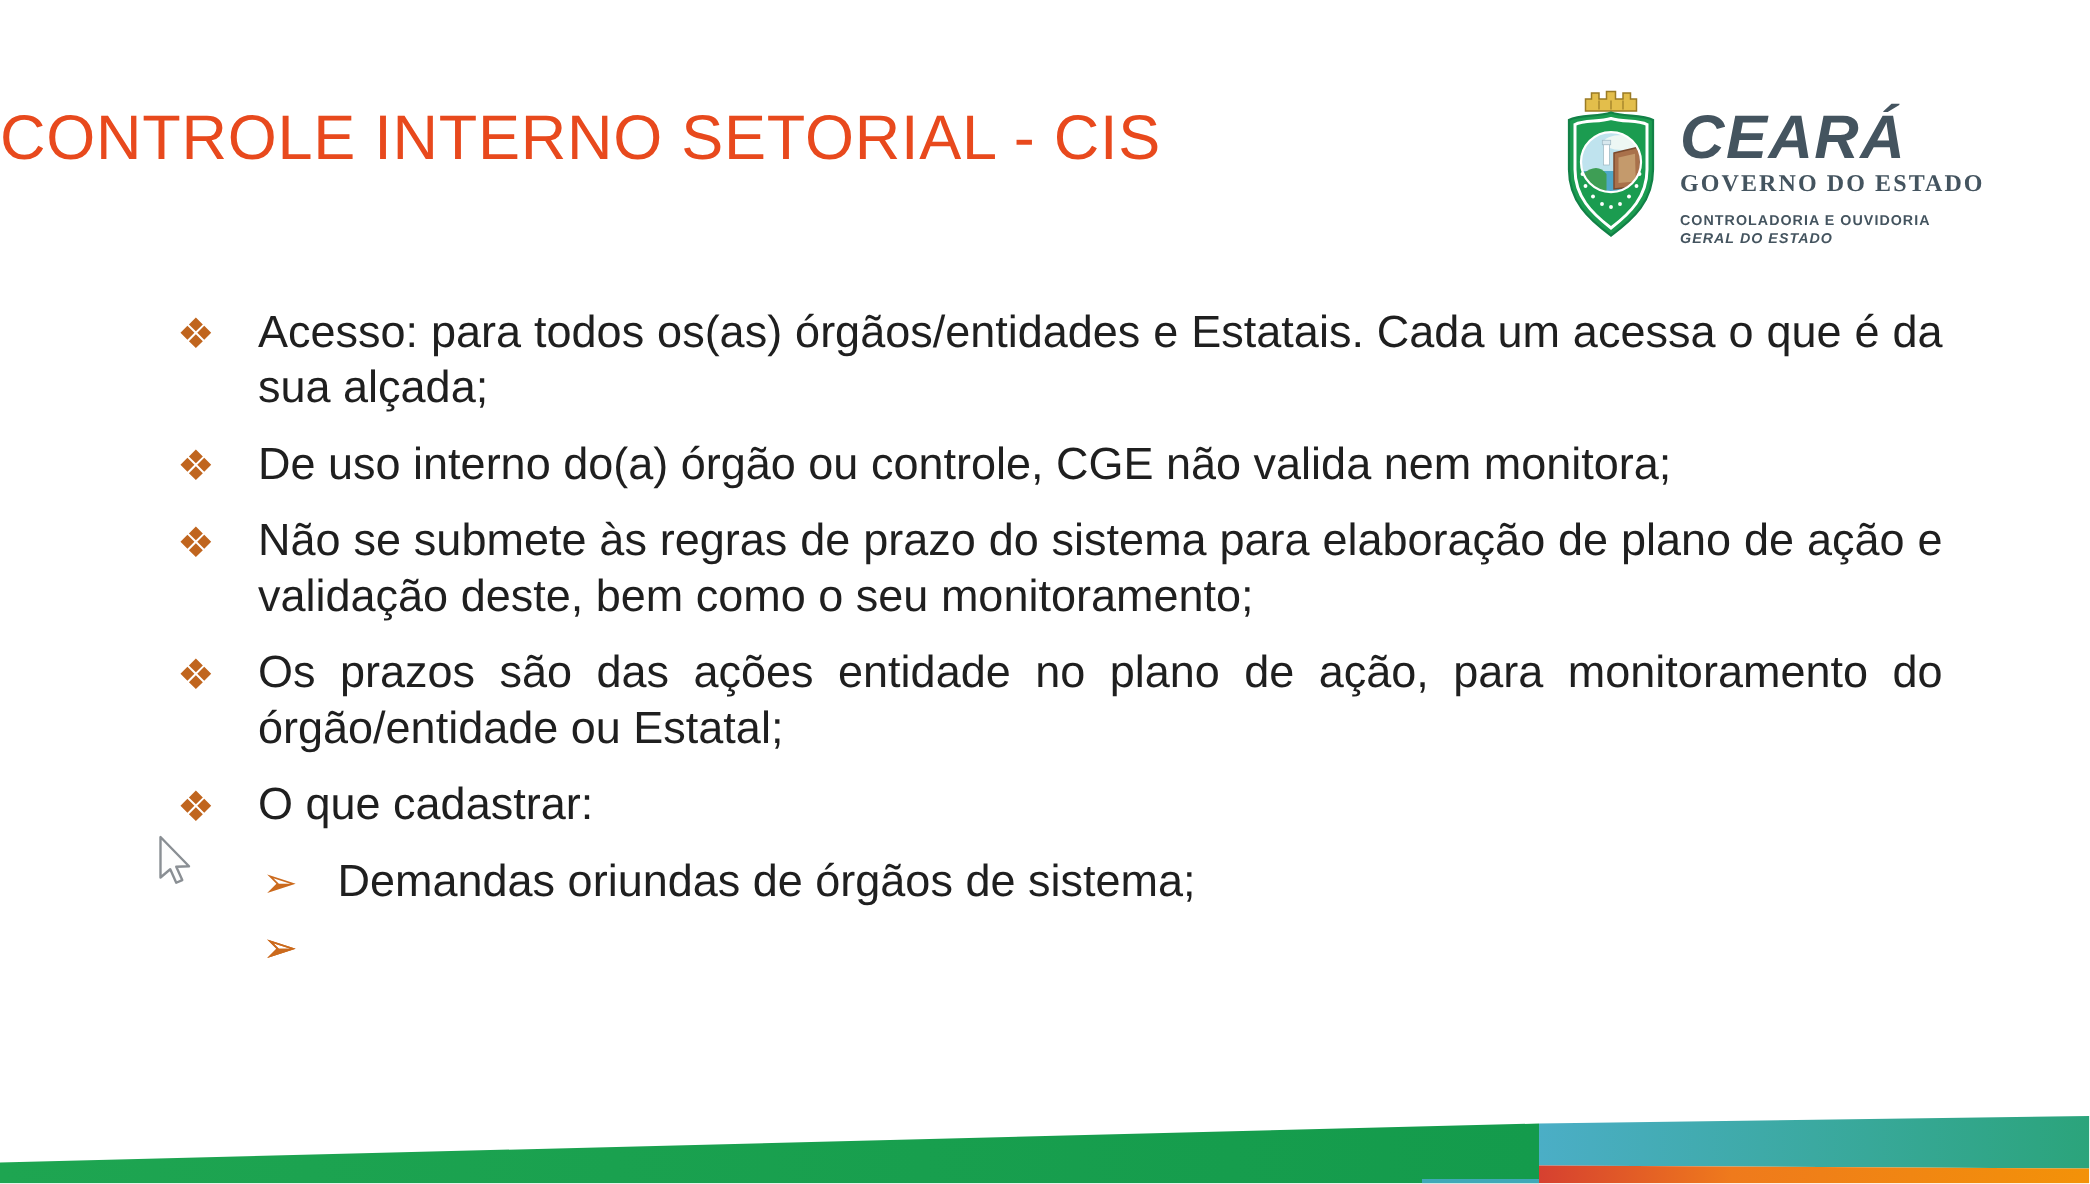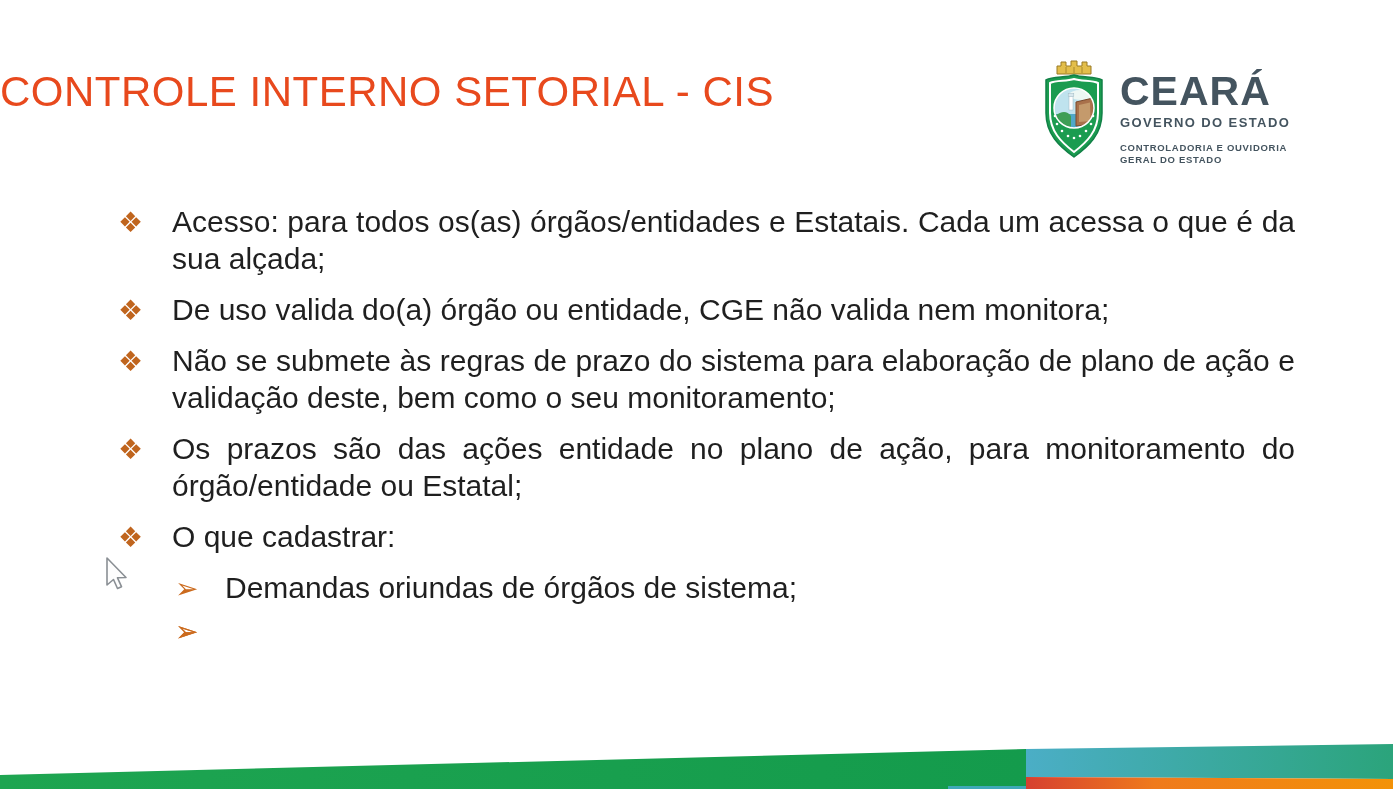--- a/index.html
+++ b/index.html
@@ -19,22 +19,22 @@
     font-size:42px; font-weight:normal;
     color:#E8491D;
     letter-spacing:0.5px;
     white-space:nowrap;
   }
 
   
   .logo { position:absolute; left:1035px; top:58px; width:345px; display:flex; }
   .logo-shield { width:78px; height:102px; flex:0 0 auto; }
   .logo-text { margin-left:7px; color:#44545F; padding-top:13px; }
-  .logo-state { font-size:41px; font-weight:bold; line-height:40px; letter-spacing:1px; }
-  .logo-gov { font-size:13px; font-weight:bold; letter-spacing:1.4px; line-height:23px; }
+  .logo-state { font-size:41px; font-weight:bold; line-height:40px; letter-spacing:1px;font-style:italic; }
+  .logo-gov { font-size:16px; font-weight:bold; letter-spacing:1.4px; line-height:23px;font-family:Liberation Serif, serif; }
   .logo-dept { font-size:9.5px; font-weight:bold; letter-spacing:0.7px; line-height:12px; margin-top:8px; }
 
   
   .content {
     position:absolute; left:118px; top:203px; width:1177px;
     color:#1f1f1f; font-size:30px; line-height:37px;
   }
   .bullet { position:relative; padding-left:54px; text-align:justify; margin-bottom:14px; }
   .bullet > .marker {
     position:absolute; left:0; top:1px;
@@ -111,32 +111,32 @@
           <circle cx="45" cy="78" r="1.3"></circle>
         <circle cx="51" cy="73" r="1.3"></circle>
           <circle cx="56" cy="66" r="1.3"></circle>
         <circle cx="58" cy="58" r="1.3"></circle>
       </g>
     </svg>
     <div class="logo-text">
       <div class="logo-state">CEARÁ</div>
       <div class="logo-gov">GOVERNO DO ESTADO</div>
       <div class="logo-dept">CONTROLADORIA E OUVIDORIA</div>
-      <div class="logo-dept" style="margin-top:0;">GERAL DO ESTADO</div>
+      <div class="logo-dept" style="margin-top:0;font-style:italic;">GERAL DO ESTADO</div>
     </div>
   </div>
 
   <div class="content">
     <div class="bullet">
       <span class="marker">❖</span>
       <span>Acesso: para todos os(as) órgãos/entidades e Estatais. Cada um acessa o que é da sua alçada;</span>
     </div>
     <div class="bullet">
       <span class="marker">❖</span>
-      <span>De uso valida do(a) órgão ou entidade, CGE não valida nem monitora;</span>
+      <span>De uso interno do(a) órgão ou controle, CGE não valida nem monitora;</span>
     </div>
     <div class="bullet">
       <span class="marker">❖</span>
       <span>Não se submete às regras de prazo do sistema para elaboração de plano de ação e validação deste, bem como o seu monitoramento;</span>
     </div>
     <div class="bullet">
       <span class="marker">❖</span>
       <span>Os prazos são das ações entidade no plano de ação, para monitoramento do órgão/entidade ou Estatal;</span>
     </div>
     <div class="bullet">

